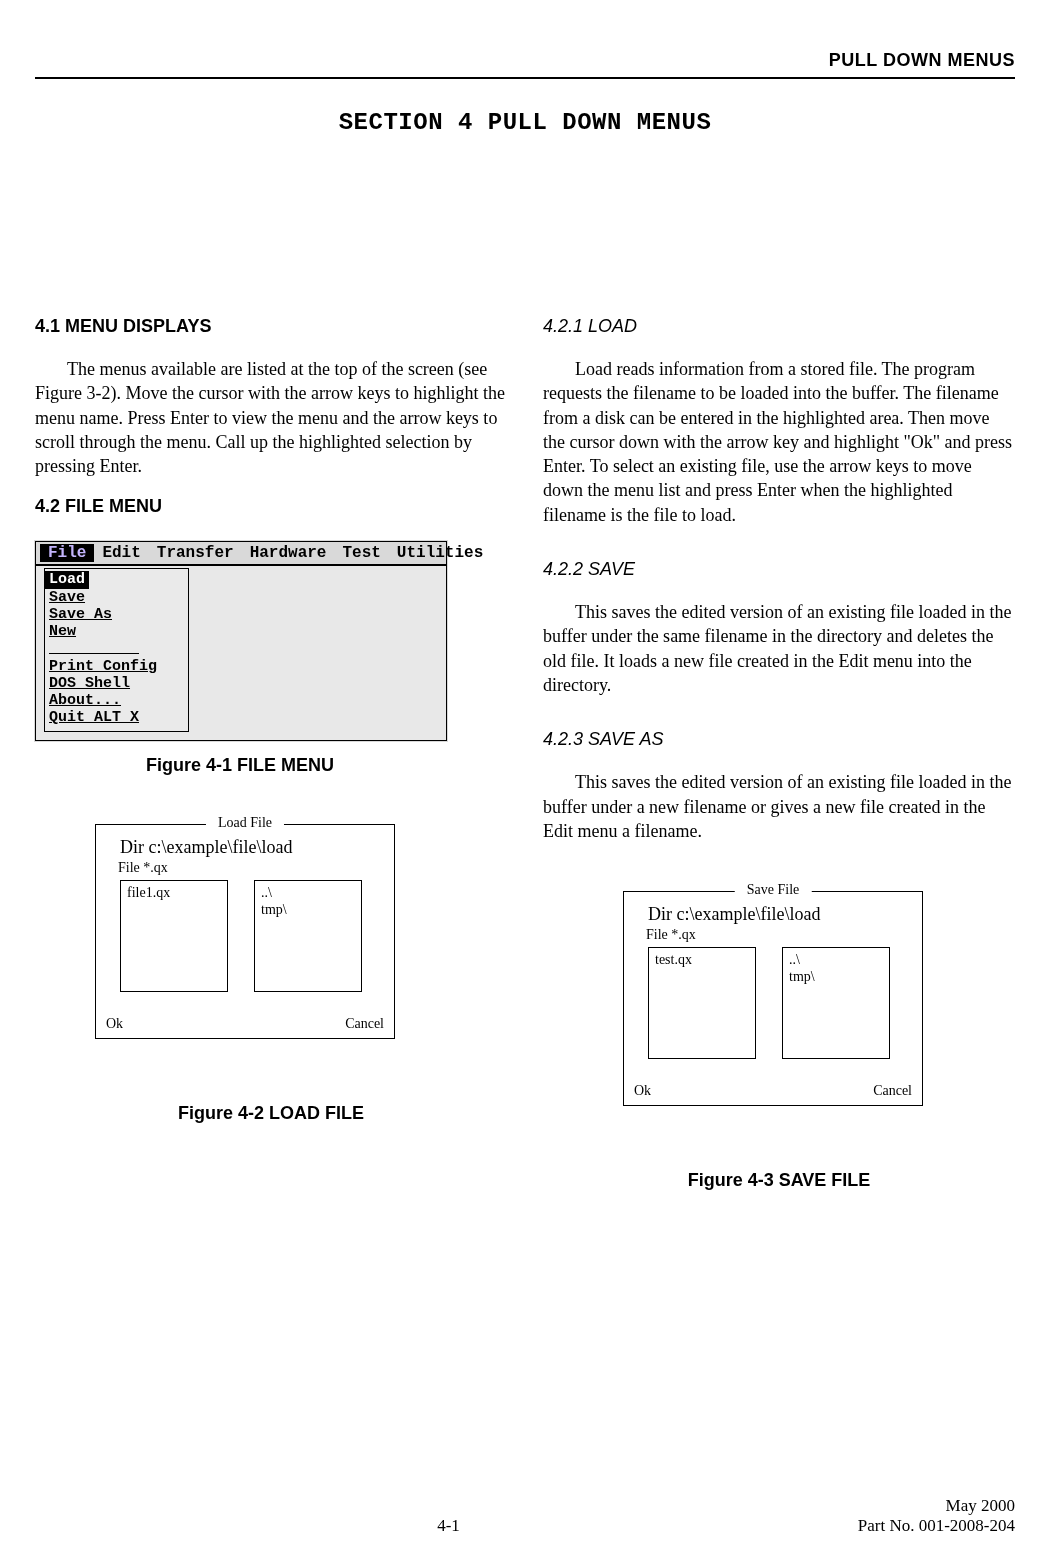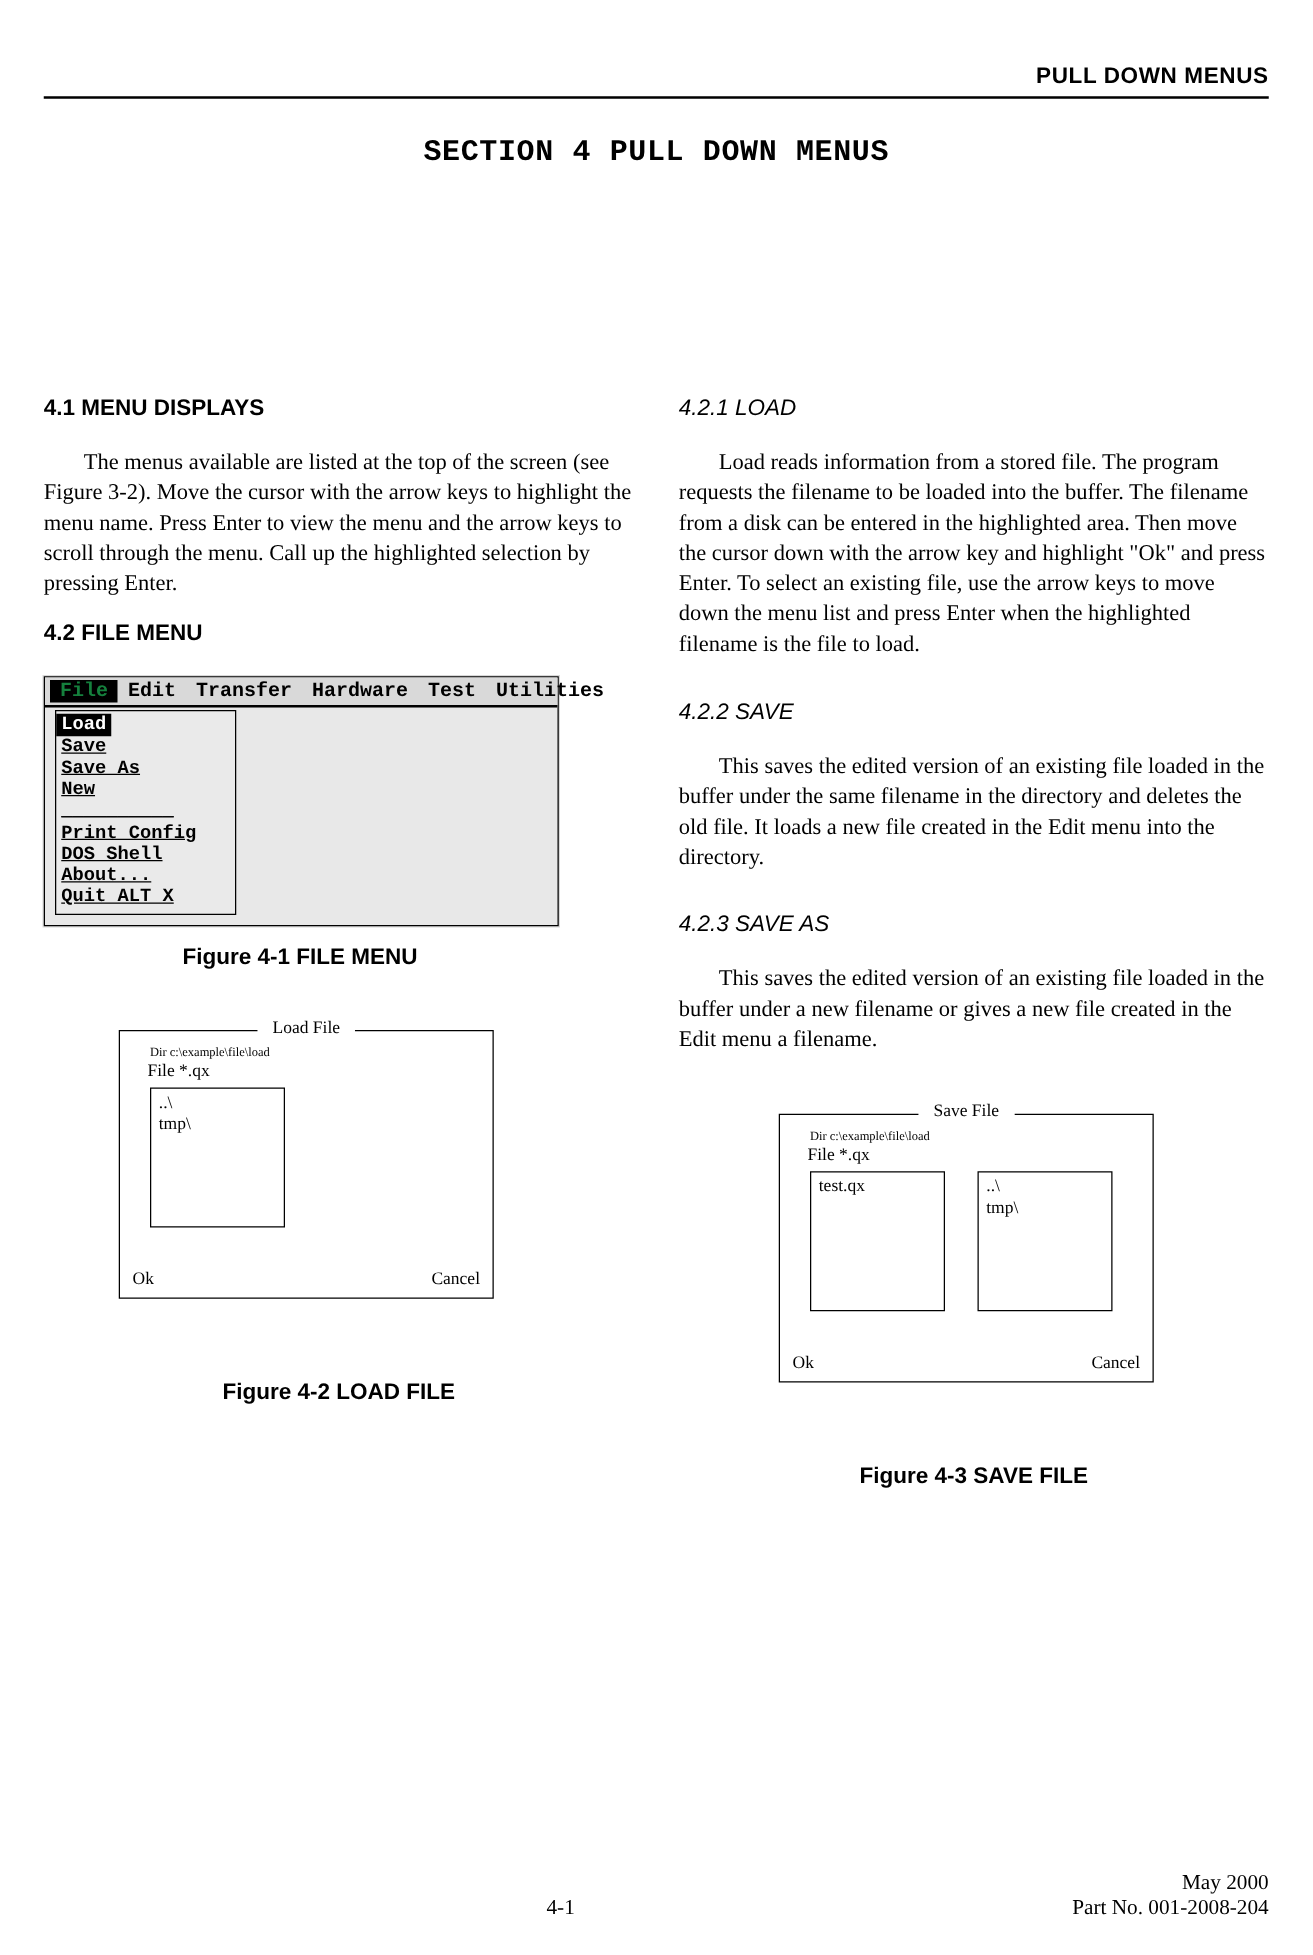--- a/index.html
+++ b/index.html
@@ -83,21 +83,21 @@
     font-family: "Courier New", monospace;
     font-weight: bold;
     font-size: 16px;
     padding: 2px 4px;
   }
   .dos-menu-item {
     padding: 0 8px;
   }
   .dos-menu-item.selected {
     background: #000;
-    color: #15803d;
+    color: #c4b5fd;
   }
   .dos-dropdown {
     width: 135px;
     border: 1.5px solid #000;
     margin: 2px 0 8px 8px;
     background: #eaeaea;
     font-family: "Courier New", monospace;
     font-weight: bold;
     font-size: 15px;
     padding: 2px 4px 4px 4px;
@@ -136,21 +136,21 @@
   .dialog-title-cut {
     position: absolute;
     top: -10px;
     left: 50%;
     transform: translateX(-50%);
     background: #fff;
     padding: 0 12px;
     font-size: 14px;
   }
   .dialog .dir {
-    font-size: 10px;
+    font-size: 18px;
     margin-top: 6px;
   }
   .dialog .filelabel {
     font-size: 14px;
     margin-top: 2px;
     margin-left: -2px;
   }
   .dialog .panes {
     display: flex;
     gap: 26px;
@@ -237,20 +237,23 @@
       </div>
     </div>
     <div class="figure-caption" style="width:410px">Figure 4-1   FILE MENU</div>
 
     <div class="dialog-wrap">
       <div class="dialog">
         <div class="dialog-title-cut">Load File</div>
         <div class="dir">Dir c:\example\file\load</div>
         <div class="filelabel">File *.qx</div>
         <div class="panes">
+          <div class="pane">
+            <div>file1.qx</div>
+          </div>
           <div class="pane">
             <div>..\</div>
             <div>tmp\</div>
           </div>
         </div>
         <div class="buttons">
           <span>Ok</span>
           <span>Cancel</span>
         </div>
       </div>

